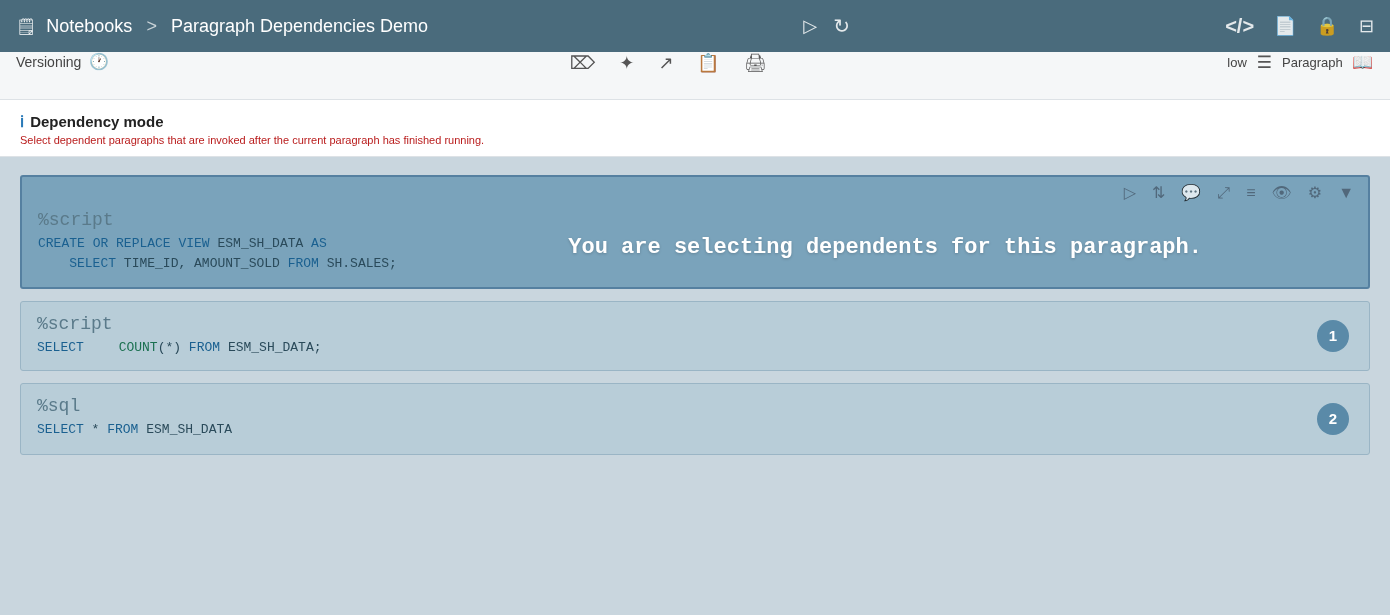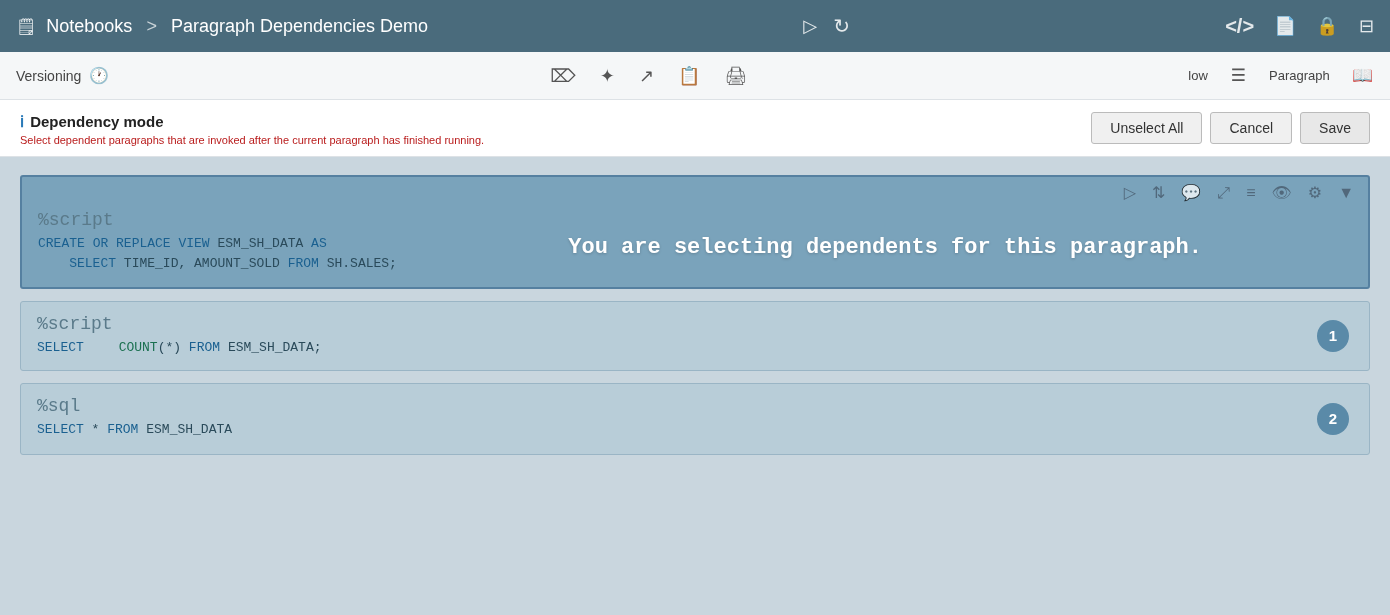--- a/index.html
+++ b/index.html
@@ -42,21 +42,21 @@
       cursor: pointer;
       opacity: 0.85;
       color: white;
     }
 
     
     .toolbar {
       background: #f5f7f8;
       height: 48px;
       display: flex;
-      align-items: center;
+      align-items: flex-start;
       padding: 0 16px;
       border-bottom: 1px solid #dde2e6;
       justify-content: space-between;
     }
     .toolbar-left {
       display: flex;
       align-items: center;
       gap: 8px;
       color: #444;
       font-size: 14px;
@@ -70,21 +70,21 @@
       font-size: 18px;
       cursor: pointer;
       color: #555;
     }
     .toolbar-center .tool-icon.active {
       color: #2a7ab8;
     }
     .toolbar-right {
       display: flex;
       align-items: center;
-      gap: 23px;
+      gap: 10px;
       font-size: 13px;
       color: #444;
     }
 
     
     .info-bar {
       background: #fff;
       border-bottom: 1px solid #dde2e6;
       padding: 10px 20px;
       display: flex;
@@ -269,25 +269,20 @@
 </div>
 
 <div class="info-bar">
   <div class="info-bar-left">
     <div class="info-bar-title">
       <span class="info-icon">ℹ</span>
       <span>Dependency mode</span>
     </div>
     <div class="info-bar-desc">Select dependent paragraphs that are invoked after the current paragraph has finished running.</div>
   </div>
-  <div class="info-bar-buttons">
-    <button class="btn">Unselect All</button>
-    <button class="btn">Cancel</button>
-    <button class="btn btn-primary">Save</button>
-  </div>
 </div>
 
 <div class="main-content">
 
   <div class="paragraph active-source">
     <div class="paragraph-toolbar">
       <span class="para-tool-icon">▷</span>
       <span class="para-tool-icon">⇅</span>
       <span class="para-tool-icon">💬</span>
       <span class="para-tool-icon">⤢</span>

